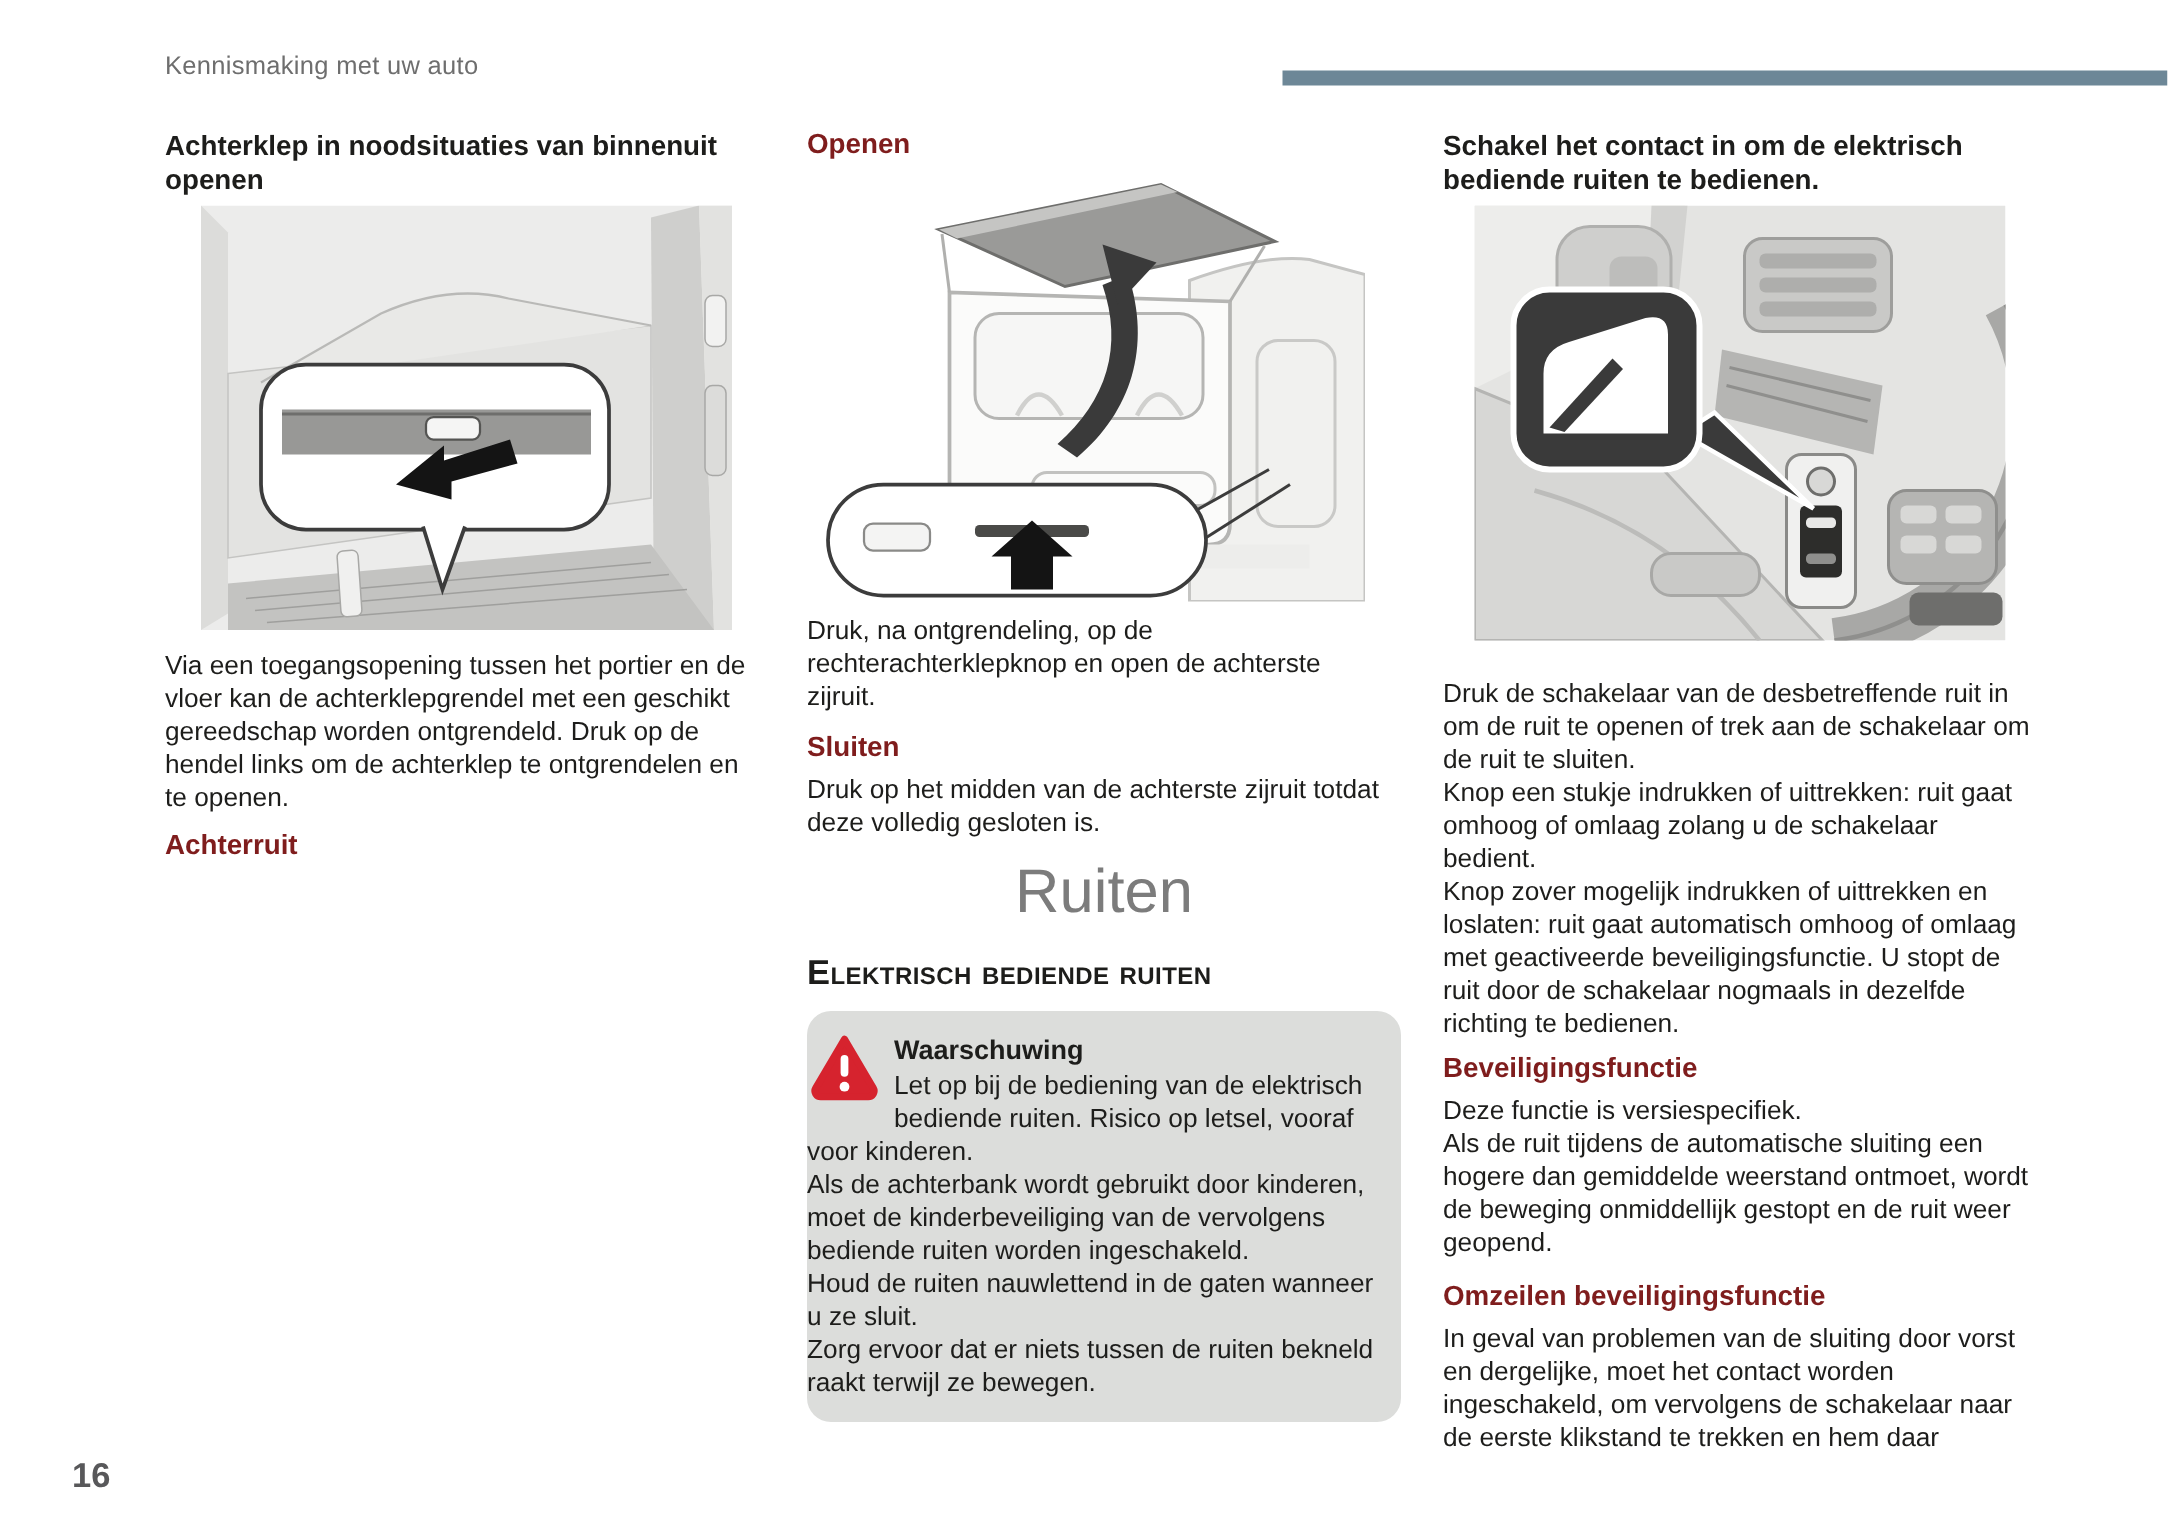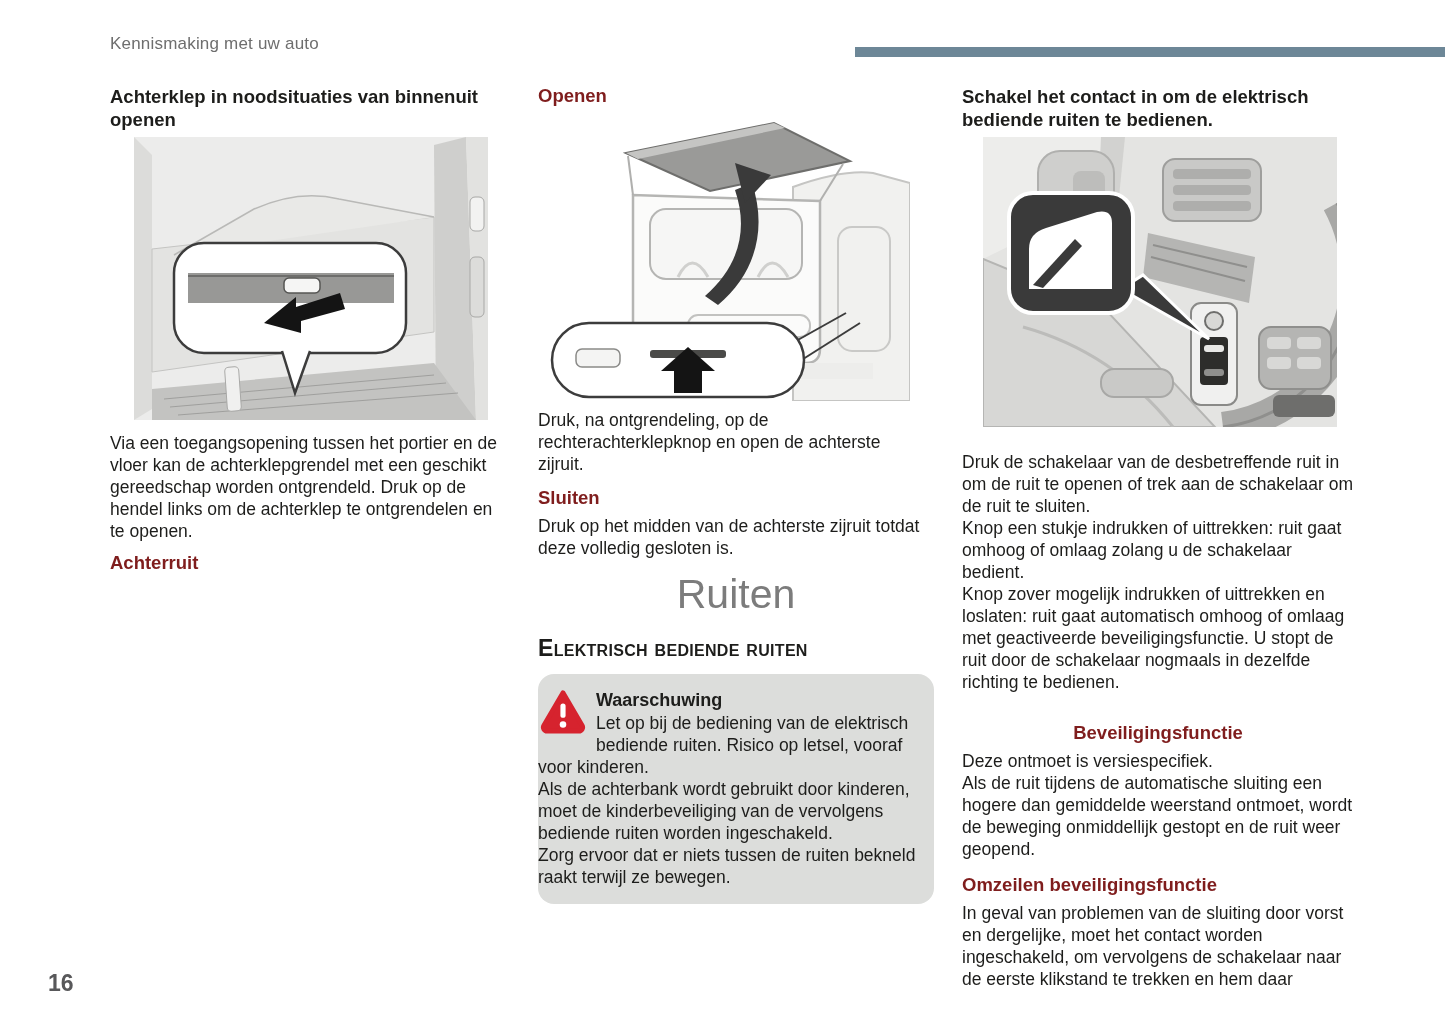--- a/index.html
+++ b/index.html
@@ -129,20 +129,21 @@
 
   <div class="warning-box">
     <svg class="warning-icon" viewBox="0 0 48 44">
       <path d="M24 5 L44 39 a4 4 0 0 1 -3.5 6 H7.5 a4 4 0 0 1 -3.5 -6 Z" fill="#d6232e" stroke="#d6232e" stroke-width="5" stroke-linejoin="round" transform="translate(0,-3)"></path>
       <rect x="21.3" y="13" width="5.4" height="15" rx="2.7" fill="#ffffff"></rect>
       <circle cx="24" cy="35" r="3.4" fill="#ffffff"></circle>
     </svg>
     <div class="warning-title">Waarschuwing</div>
     <p class="body">Let op bij de bediening van de elektrisch bediende ruiten. Risico op letsel, vooraf voor kinderen.</p>
     <p class="body">Als de achterbank wordt gebruikt door kinderen, moet de kinderbeveiliging van de vervolgens bediende ruiten worden ingeschakeld.</p>
+    <p class="body">Houd de ruiten nauwlettend in de gaten wanneer u ze sluit.</p>
     <p class="body">Zorg ervoor dat er niets tussen de ruiten bekneld raakt terwijl ze bewegen.</p>
   </div>
 </div>
 
 <div class="col" id="col3">
   <h2 class="block-head">Schakel het contact in om de elektrisch bediende ruiten te bedienen.</h2>
 
   <svg class="illus" width="354" height="290" viewBox="0 0 354 290" style="margin:6px 0 0 21px;">
     <rect width="354" height="290" fill="#e4e4e2"></rect>
     <polygon points="0,0 140,0 122,62 0,122" fill="#ededeb"></polygon>
@@ -179,21 +180,21 @@
     <polygon points="138,152 160,138 226,202" fill="#3a3a3a" stroke="#ffffff" stroke-width="3"></polygon>
     <rect x="26" y="56" width="124" height="120" rx="24" fill="#3a3a3a" stroke="#ffffff" stroke-width="4"></rect>
     <path d="M46,152 L46,112 Q46,96 63,91 L114,75 Q129,72 129,86 L129,152 Z" fill="#ffffff"></path>
     <polygon points="50,148 92,102 99,109 60,151" fill="#3a3a3a"></polygon>
   </svg>
 
   <p class="body" style="margin-top:24px;">Druk de schakelaar van de desbetreffende ruit in om de ruit te openen of trek aan de schakelaar om de ruit te sluiten.</p>
   <p class="body">Knop een stukje indrukken of uittrekken: ruit gaat omhoog of omlaag zolang u de schakelaar bedient.</p>
   <p class="body">Knop zover mogelijk indrukken of uittrekken en loslaten: ruit gaat automatisch omhoog of omlaag met geactiveerde beveiligingsfunctie. U stopt de ruit door de schakelaar nogmaals in dezelfde richting te bedienen.</p>
 
-  <h3 class="sub-head" style="margin-top:29px;text-align:center;">Beveiligingsfunctie</h3>
-  <p class="body" style="margin-top:6px;">Deze ontmoet is versiespecifiek.</p>
+  <h3 class="sub-head" style="margin-top:8px;">Beveiligingsfunctie</h3>
+  <p class="body" style="margin-top:6px;">Deze functie is versiespecifiek.</p>
   <p class="body">Als de ruit tijdens de automatische sluiting een hogere dan gemiddelde weerstand ontmoet, wordt de beweging onmiddellijk gestopt en de ruit weer geopend.</p>
 
   <h3 class="sub-head" style="margin-top:14px;">Omzeilen beveiligingsfunctie</h3>
   <p class="body" style="margin-top:6px;">In geval van problemen van de sluiting door vorst en dergelijke, moet het contact worden ingeschakeld, om vervolgens de schakelaar naar de eerste klikstand te trekken en hem daar</p>
 </div>
 
 <div class="page-number">16</div>
 
 </body></html>

